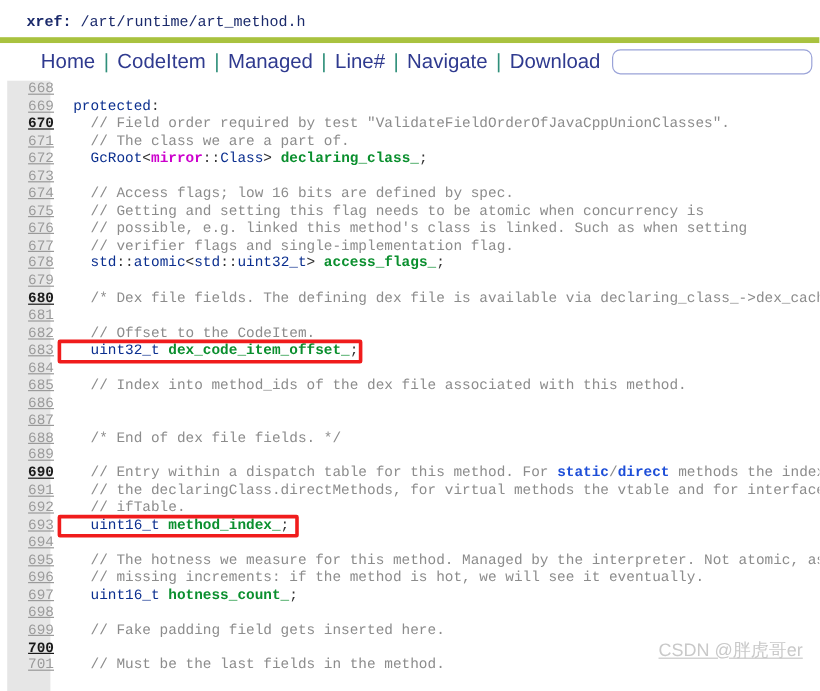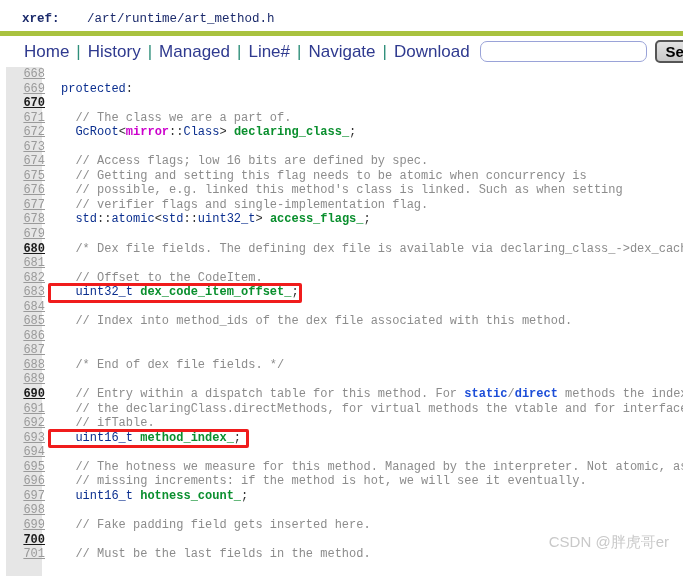--- a/index.html
+++ b/index.html
@@ -23,36 +23,35 @@
     font-size: 12.5px;
     color: #1b2a6b;
     white-space: nowrap;
     letter-spacing: 0px;
   }
   #xref-header .xref-label {
     font-weight: bold;
   }
   #xref-header .xref-path {
     font-weight: normal;
-    margin-left: 20px;
   }
 
   #green-rule {
     height: 5px;
     background: #a9c23f;
     width: 683px;
     margin-top: 3px;
   }
 
   
   #menubar {
     height: 31px;
     display: flex;
     align-items: center;
-    padding-left: 22px;
+    padding-left: 32px;
     background: #ffffff;
     white-space: nowrap;
   }
   #menubar .menu-link {
     color: #2f3a8f;
     font-size: 17px;
     text-decoration: none;
     font-family: "Liberation Sans", sans-serif;
     padding: 0 2px;
     cursor: pointer;
@@ -160,53 +159,54 @@
   
   #watermark {
     position: absolute;
     right: 14px;
     bottom: 24px;
     color: #c9c9c9;
     font-size: 15px;
     font-family: "Liberation Sans", sans-serif;
     user-select: none;
     white-space: nowrap;
+    text-decoration: underline;
   }
 </style>
 </head>
 <body>
 
 <div id="xref-header">
   <span class="xref-label">xref:</span>
   <span class="xref-path">/art/runtime/art_method.h</span>
 </div>
 <div id="green-rule"></div>
 
 <div id="menubar">
   <a class="menu-link" href="#">Home</a>
   <span class="menu-sep">|</span>
-  <a class="menu-link" href="#">History</a>
+  <a class="menu-link" href="#">CodeItem</a>
   <span class="menu-sep">|</span>
   <a class="menu-link" href="#">Managed</a>
   <span class="menu-sep">|</span>
   <a class="menu-link" href="#">Line#</a>
   <span class="menu-sep">|</span>
   <a class="menu-link" href="#">Navigate</a>
   <span class="menu-sep">|</span>
   <a class="menu-link" href="#">Download</a>
   <input id="search-input" type="text" placeholder="" style="">
   <button id="search-button">Search</button>
 </div>
 
 <div id="code-area">
   <div id="gutter-bg"></div>
   <div id="code-lines">
       <div class="code-line"><a class="lineno" href="#">668</a><span class="code-text"></span></div>
       <div class="code-line"><a class="lineno" href="#">669</a><span class="code-text"><span class="kw">protected</span>:</span></div>
-      <div class="code-line"><a class="lineno decade" href="#">670</a></div>
+      <div class="code-line"><a class="lineno decade" href="#">670</a><span class="code-text">  <span class="c">// Field order required by test "ValidateFieldOrderOfJavaCppUnionClasses".</span></span></div>
       <div class="code-line"><a class="lineno" href="#">671</a><span class="code-text">  <span class="c">// The class we are a part of.</span></span></div>
       <div class="code-line"><a class="lineno" href="#">672</a><span class="code-text">  <span class="kw">GcRoot</span>&lt;<span class="ns">mirror</span>::<span class="kw">Class</span>&gt; <span class="var">declaring_class_</span>;</span></div>
       <div class="code-line"><a class="lineno" href="#">673</a><span class="code-text"></span></div>
       <div class="code-line"><a class="lineno" href="#">674</a><span class="code-text">  <span class="c">// Access flags; low 16 bits are defined by spec.</span></span></div>
       <div class="code-line"><a class="lineno" href="#">675</a><span class="code-text">  <span class="c">// Getting and setting this flag needs to be atomic when concurrency is</span></span></div>
       <div class="code-line"><a class="lineno" href="#">676</a><span class="code-text">  <span class="c">// possible, e.g. linked this method's class is linked. Such as when setting</span></span></div>
       <div class="code-line"><a class="lineno" href="#">677</a><span class="code-text">  <span class="c">// verifier flags and single-implementation flag.</span></span></div>
       <div class="code-line"><a class="lineno" href="#">678</a><span class="code-text">  <span class="kw">std</span>::<span class="kw">atomic</span>&lt;<span class="kw">std</span>::<span class="kw">uint32_t</span>&gt; <span class="var">access_flags_</span>;</span></div>
       <div class="code-line"><a class="lineno" href="#">679</a><span class="code-text"></span></div>
       <div class="code-line"><a class="lineno decade" href="#">680</a><span class="code-text">  <span class="c">/* Dex file fields. The defining dex file is available via declaring_class_-&gt;dex_cache_ *</span></span></div>

